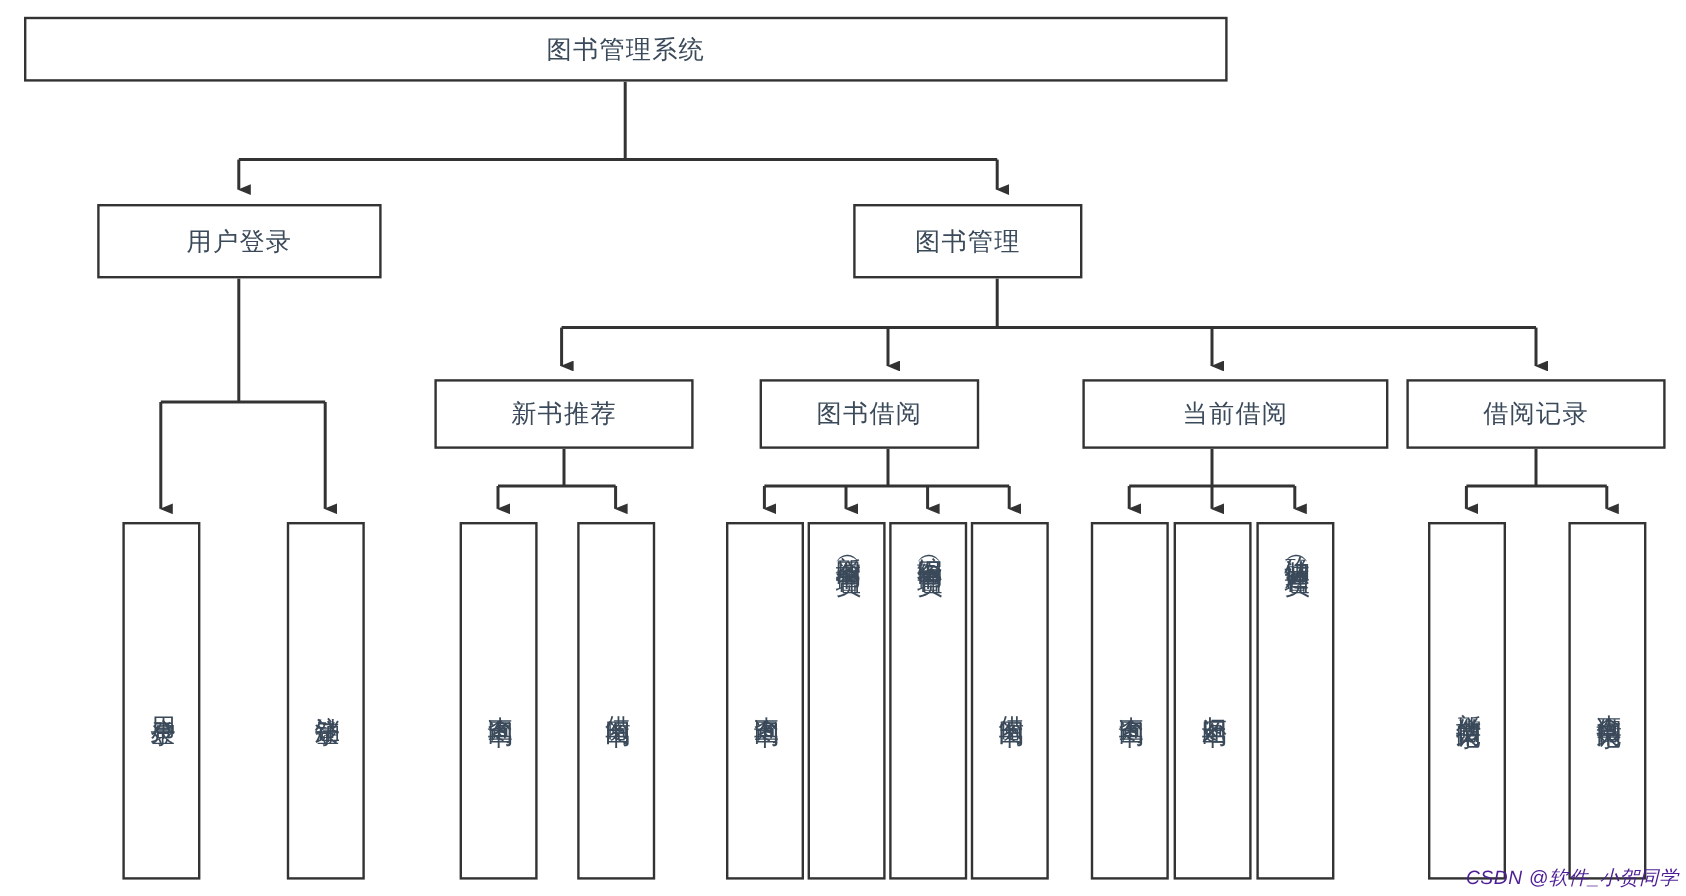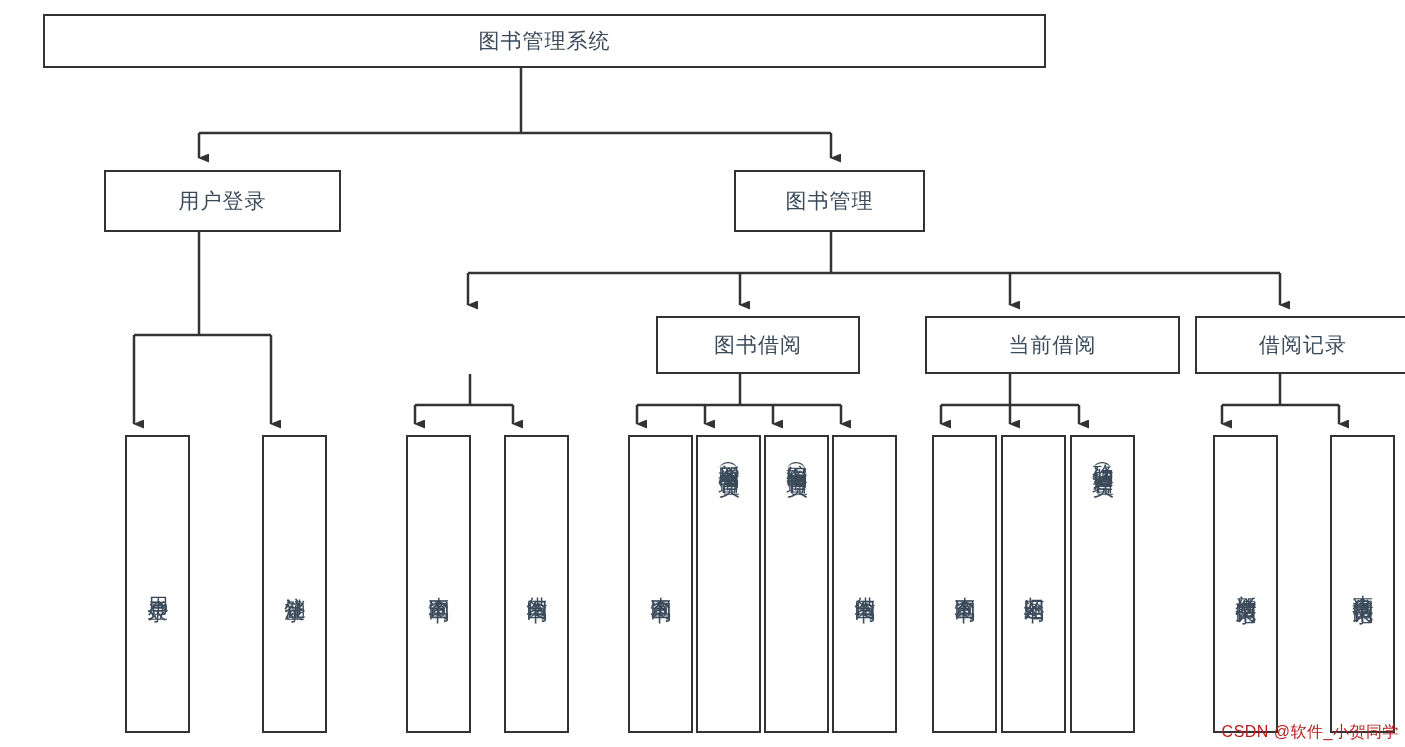--- a/index.html
+++ b/index.html
@@ -3,28 +3,28 @@
 <meta charset="utf-8">
 <style>
   html,body{margin:0;padding:0;background:#ffffff;}
   body{width:1405px;height:747px;overflow:hidden;
        font-family:"Liberation Sans","DejaVu Sans",sans-serif;}
   #stage{position:relative;width:1405px;height:747px;background:#fff;}
   svg.lines{position:absolute;left:0;top:0;width:1405px;height:747px;}
 
   .node{position:absolute;box-sizing:border-box;background:#ffffff;
         border:2px solid #333333;display:flex;align-items:center;
-        justify-content:center;color:#3b4a5a;margin-left:23px;}
+        justify-content:center;color:#3b4a5a;}
   .node.h{font-size:21px;letter-spacing:1px;}
   .node.v{writing-mode:vertical-rl;text-orientation:upright;
           font-size:21px;line-height:1.18;letter-spacing:2px;
           align-items:center;justify-content:flex-start;padding-top:10px;}
   .node.v.mid{justify-content:center;padding-top:0;}
-  .watermark{position:absolute;right:6px;bottom:4px;color:#b91c1c;
-             font-size:16px;letter-spacing:.5px;white-space:nowrap;}
+  .watermark{position:absolute;right:6px;bottom:4px;color:#4c1d95;
+             font-size:16px;letter-spacing:.5px;white-space:nowrap;font-style:italic;}
 </style>
 </head>
 <body>
 
 <div id="stage">
 
   <svg class="lines" viewBox="0 0 1405 747">
     <defs>
       <marker id="arrow" markerWidth="9" markerHeight="11" refX="4.5" refY="10" orient="auto" markerUnits="userSpaceOnUse">
         <path d="M0,0 L9,0 L4.5,11 Z" fill="#333333"></path>
@@ -78,21 +78,24 @@
     <span>图书管理系统</span>
   </div>
 
   <div class="node h" style="left:81px;top:170px;width:237px;height:62px;">
     <span>用户登录</span>
   </div>
   <div class="node h" style="left:711px;top:170px;width:191px;height:62px;">
     <span>图书管理</span>
   </div>
 
-  <div class="node h" style="left:633px;top:316px;width:204px;height:58px;">
+  <div class="node h" style="left:362px;top:316px;width:216px;height:58px;">
+    <span>新书推荐</span>
+  </div>
+  <div class="node h" style="left:633px;top:316px;width:183px;height:58px;">
     <span>图书借阅</span>
   </div>
   <div class="node h" style="left:902px;top:316px;width:255px;height:58px;">
     <span>当前借阅</span>
   </div>
   <div class="node h" style="left:1172px;top:316px;width:216px;height:58px;">
     <span>借阅记录</span>
   </div>
 
   <div class="node v mid" style="left:102px;top:435px;width:65px;height:298px;">

